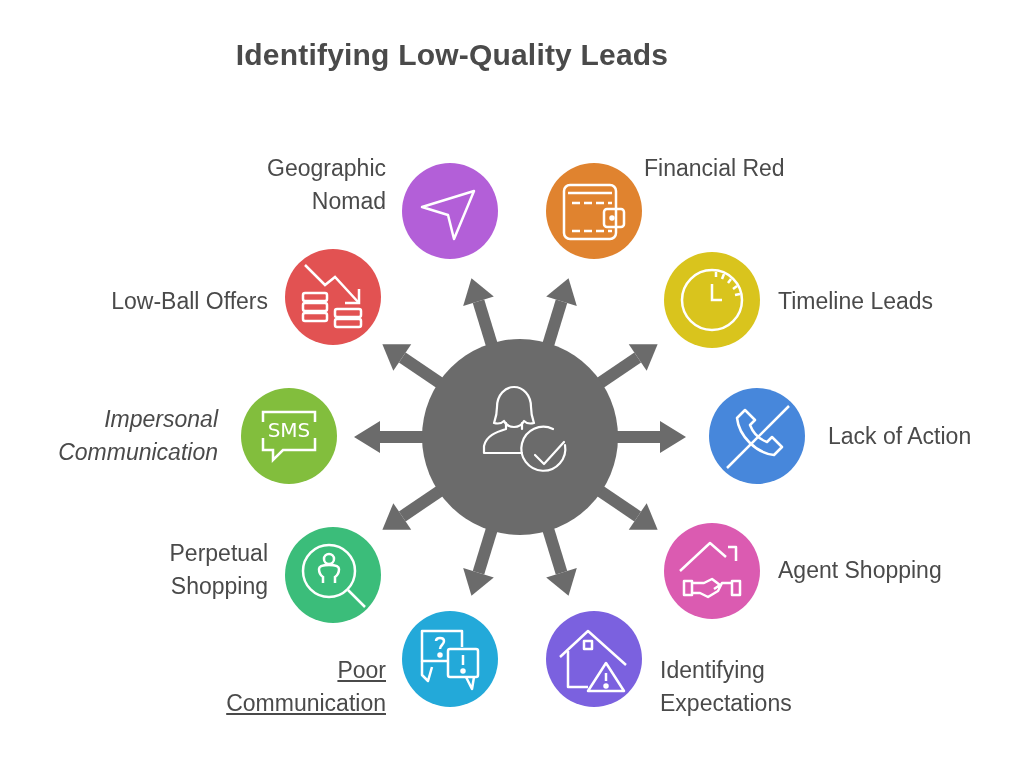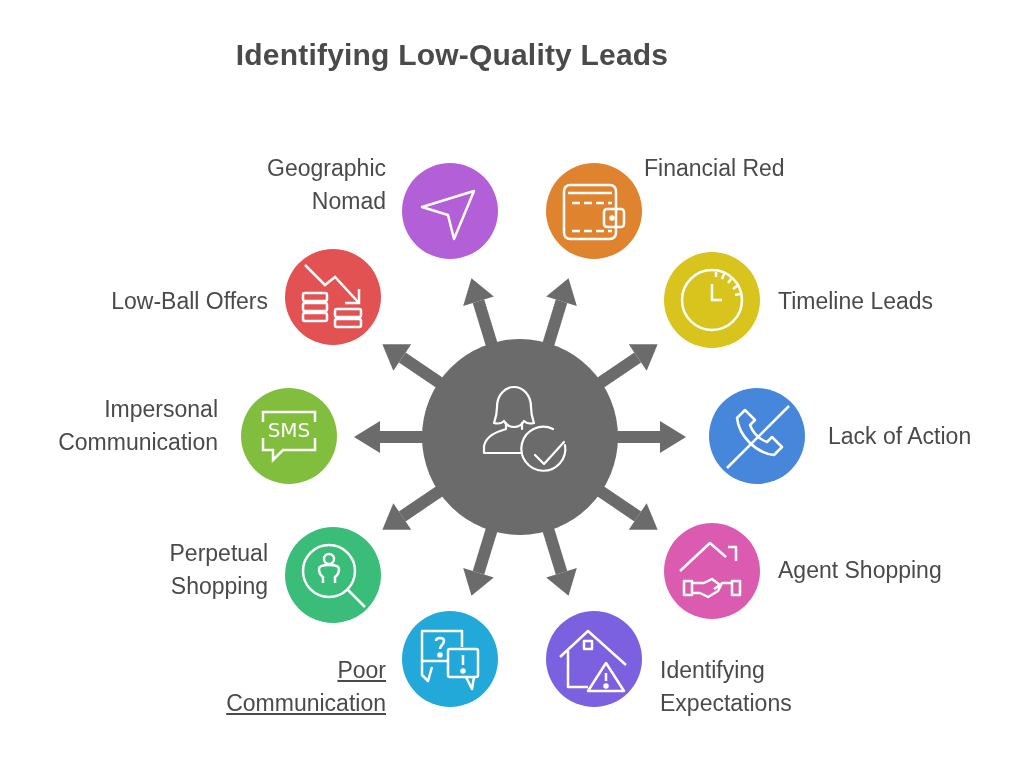--- a/index.html
+++ b/index.html
@@ -165,21 +165,21 @@
 </div>
 <div class="label right" style="left:644px;top:152px;">
   <span>Financial Red</span>
 </div>
 <div class="label left" style="right:756px;top:285px;margin-left:40px;">
   <span>Low-Ball Offers</span>
 </div>
 <div class="label right" style="left:778px;top:285px;">
   <span>Timeline Leads</span>
 </div>
-<div class="label left" style="right:806px;top:393px;">
+<div class="label left" style="right:806px;top:403px;font-style:italic;">
   <span>Impersonal</span>
   <span>Communication</span>
 </div>
 <div class="label right" style="left:828px;top:420px;">
   <span>Lack of Action</span>
 </div>
 <div class="label left" style="right:756px;top:537px;">
   <span>Perpetual</span>
   <span>Shopping</span>
 </div>

